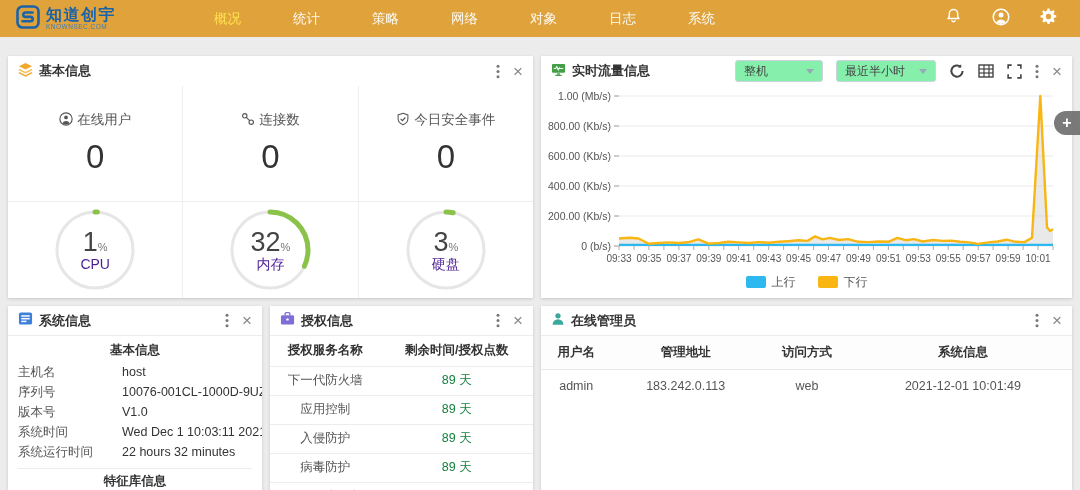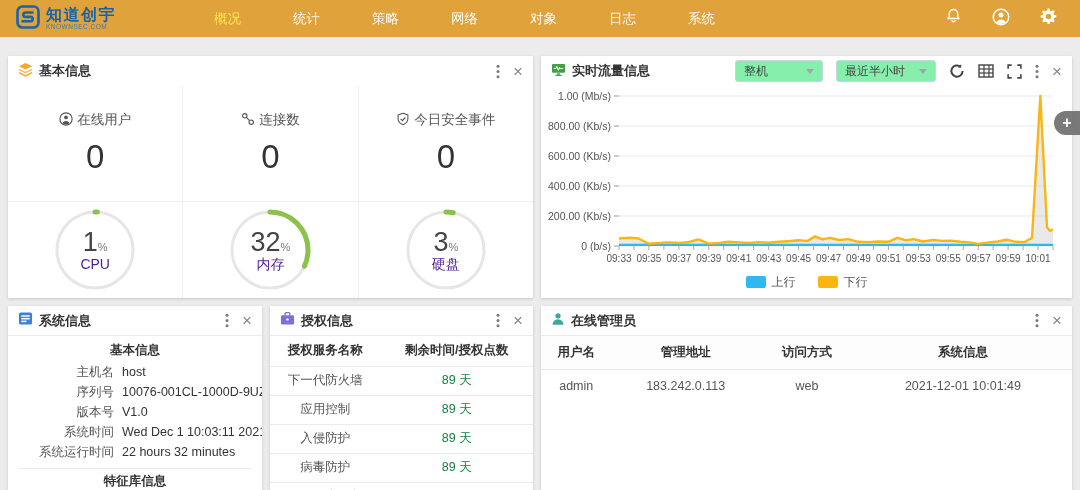--- a/index.html
+++ b/index.html
@@ -58,21 +58,21 @@
   .sel-time{width:100px;justify-content:space-between}
   .legend{display:flex;justify-content:center;align-items:center;gap:22px;height:24px}
   .lg-item{display:flex;align-items:center;gap:6px;font-size:12px;color:#555}
   .lg-swatch{width:20px;height:12px;border-radius:2px}
 
   
   .sysbody{padding:2px 10px;font-size:12.5px;overflow:hidden}
   .sec-h{text-align:center;font-weight:bold;color:#333;padding:4px 0 3px}
   .sec:nth-child(2) .sec-h{border-top:1px solid #ececec;margin-top:6px}
   .sysrow{display:flex;line-height:20px}
-  .sl{width:104px;text-align:right;color:#555;padding-right:8px;flex:0 0 104px}
+  .sl{width:104px;color:#555;padding-right:8px;flex:0 0 104px}
   .sv{color:#333;flex:1;white-space:nowrap}
 
   
   table{width:100%;border-collapse:collapse;font-size:12.5px}
   th{font-weight:bold;color:#333;text-align:center}
   td{color:#555;text-align:center}
   .lic-table th{height:30px;border-bottom:1px solid #ececec}
   .lic-table td{height:29px;border-bottom:1px solid #ececec}
   .lic-table td.days{color:#15803d}
   .adm-table th{height:33px;border-bottom:1px solid #e8e8e8;background:#fdfdfd}

